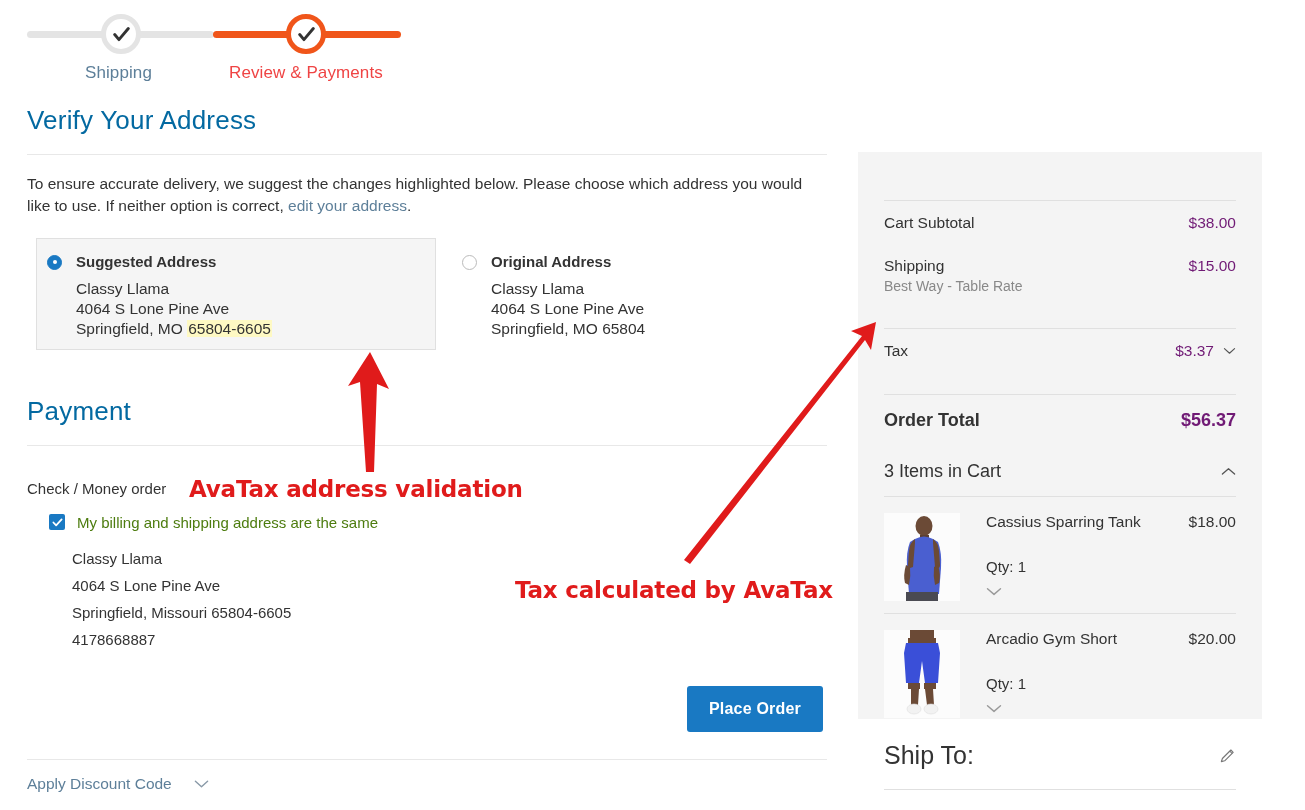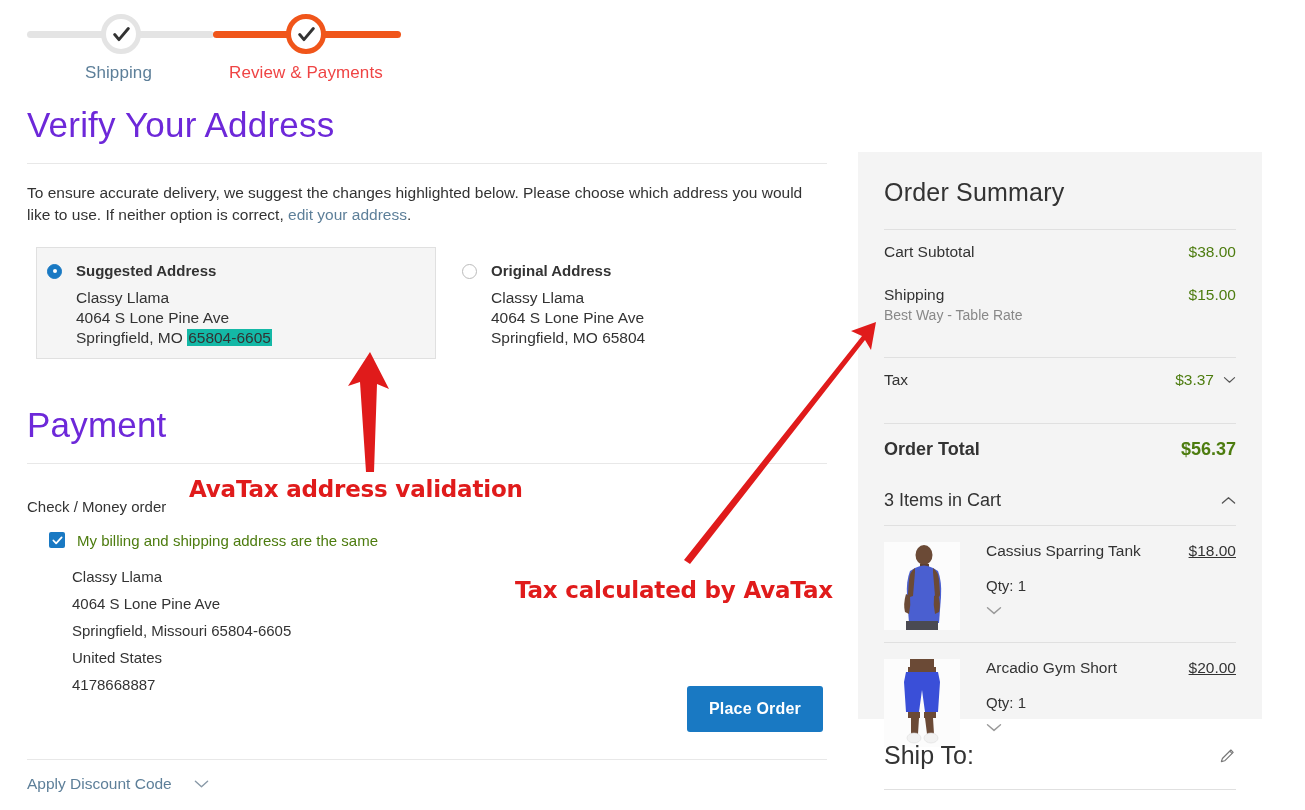--- a/index.html
+++ b/index.html
@@ -30,21 +30,21 @@
     position: absolute; top: 63px; font-size: 17px;
     white-space: nowrap; letter-spacing: .1px;
   }
   .prog-label.shipping { left: 85px;  color: #5d7f99; }
   .prog-label.review   { left: 229px; color: #ef4444; }
 
   
   .left-col { position: absolute; left: 27px; top: 105px; width: 800px; }
 
   .sec-title {
-    font-size: 35px; font-weight: 300; color: #6d28d9;
+    font-size: 26px; font-weight: 300; color: #0369a1;
     letter-spacing: .2px; padding-bottom: 18px;
   }
   .sec-rule { height: 1px; background: #e8e8e8; width: 800px; }
 
   .intro {
     font-size: 15.5px; line-height: 1.45; color: #333333;
     margin-top: 18px; width: 790px;
   }
   .intro a { color: #5d7f99; text-decoration: none; }
 
@@ -65,21 +65,21 @@
   .radio.on::after {
     content: ""; position: absolute; left: 4.5px; top: 4.5px;
     width: 4px; height: 4px; border-radius: 50%; background: #ffffff;
   }
   .radio.off { background: #ffffff; border: 1px solid #bbbbbb; }
   .addr-head {
     margin-left: 29px; font-size: 15px; font-weight: bold;
     color: #333333; line-height: 1.3;
   }
   .addr-lines { margin-left: 29px; margin-top: 8px; font-size: 15.5px; line-height: 20px; color: #333333; }
-  .hl { background: #14b8a6; padding: 0 1px; }
+  .hl { background: #fef9c3; padding: 0 1px; }
 
   
   .pay-title { margin-top: 46px; }
   .pay-method { font-size: 15px; color: #333333; margin-top: 34px; }
   .chk-row { display: flex; align-items: center; margin-top: 17px; margin-left: 22px; }
   .chkbox {
     width: 16px; height: 16px; border-radius: 2px; background: #1979c3;
     display: flex; align-items: center; justify-content: center; flex: none;
   }
   .chkbox svg { width: 11px; height: 11px; display: block; }
@@ -107,43 +107,43 @@
   .summary {
     position: absolute; left: 858px; top: 152px;
     width: 404px; height: 567px; background: #f4f4f4;
     padding: 26px 26px 0 26px;
   }
   .sum-title { font-size: 25px; font-weight: 300; color: #333333; letter-spacing: .2px; }
   .sum-rule { height: 1px; background: #e0e0e0; margin-top: 22px; }
 
   .tot-row { display: flex; justify-content: space-between; align-items: baseline; padding: 13px 0 12px 0; }
   .tot-label { font-size: 15.5px; color: #333333; }
-  .tot-val { font-size: 15.5px; color: #4d7c0f; }
+  .tot-val { font-size: 15.5px; color: #701a75; }
   .tot-sub { font-size: 14px; color: #888888; margin-top: 3px; }
   .tot-row.grand { padding: 15px 0 14px 0; align-items: center; }
   .tot-row.grand .tot-label { font-size: 18px; font-weight: bold; }
   .tot-row.grand .tot-val { font-size: 18px; font-weight: bold; }
   .tax-val { display: flex; align-items: center; gap: 9px; }
   .tax-val svg { width: 13px; height: 8px; display: block; }
 
   .items-head {
     display: flex; justify-content: space-between; align-items: center;
     padding: 16px 0 14px 0; cursor: pointer;
   }
   .items-head .txt { font-size: 18px; font-weight: 300; color: #333333; }
   .items-head svg { width: 15px; height: 9px; display: block; }
 
   .item { display: flex; padding: 16px 0 12px 0; }
   .thumb { width: 76px; height: 88px; flex: none; background: #ffffff; overflow: hidden; }
   .thumb svg { display: block; width: 76px; height: 88px; }
   .item-body { flex: 1; margin-left: 26px; }
   .item-top { display: flex; justify-content: space-between; align-items: baseline; }
   .item-name { font-size: 15.5px; color: #333333; }
-  .item-price { font-size: 15.5px; color: #333333; text-decoration: underline; }
-  .item-qty { font-size: 15px; color: #333333; margin-top: 17px; }
+  .item-price { font-size: 15.5px; color: #333333; }
+  .item-qty { font-size: 15px; color: #333333; margin-top: 27px; }
   .item-more { margin-top: 12px; cursor: pointer; }
   .item-more svg { width: 16px; height: 9px; display: block; }
   .item-rule { height: 1px; background: #e0e0e0; }
 
   
   .shipto { position: absolute; left: 858px; top: 719px; width: 404px; padding: 0 26px; }
   .shipto-head { display: flex; justify-content: space-between; align-items: center; padding-top: 22px; }
   .shipto-title { font-size: 25px; font-weight: 300; color: #333333; }
   .shipto-head svg { width: 17px; height: 17px; display: block; }
   .shipto-rule { height: 1px; background: #e0e0e0; margin-top: 19px; }
@@ -225,37 +225,35 @@
         <path d="M1.5 6 L4.5 9.2 L10.5 2.6" fill="none" stroke="#ffffff" stroke-width="1.9" stroke-linecap="round" stroke-linejoin="round"></path>
       </svg>
     </span>
     <span class="chk-label">My billing and shipping address are the same</span>
   </div>
 
   <div class="bill-lines">
     <div>Classy Llama</div>
     <div>4064 S Lone Pine Ave</div>
     <div>Springfield, Missouri 65804-6605</div>
-    <div>United States</div>
     <div>4178668887</div>
   </div>
 </div>
 
 <button class="place-order">Place Order</button>
 
 <div class="bottom-rule"></div>
 <div class="discount">
   <span>Apply Discount Code</span>
   <svg viewBox="0 0 16 10">
     <path d="M1.5 2 L8 8 L14.5 2" fill="none" stroke="#8a9aa8" stroke-width="1.5" stroke-linecap="round" stroke-linejoin="round"></path>
   </svg>
 </div>
 
 <div class="summary">
-  <div class="sum-title">Order Summary</div>
   <div class="sum-rule"></div>
 
   <div class="tot-row">
     <div>
       <div class="tot-label">Cart Subtotal</div>
     </div>
     <div class="tot-val">$38.00</div>
   </div>
 
   <div class="tot-row">

